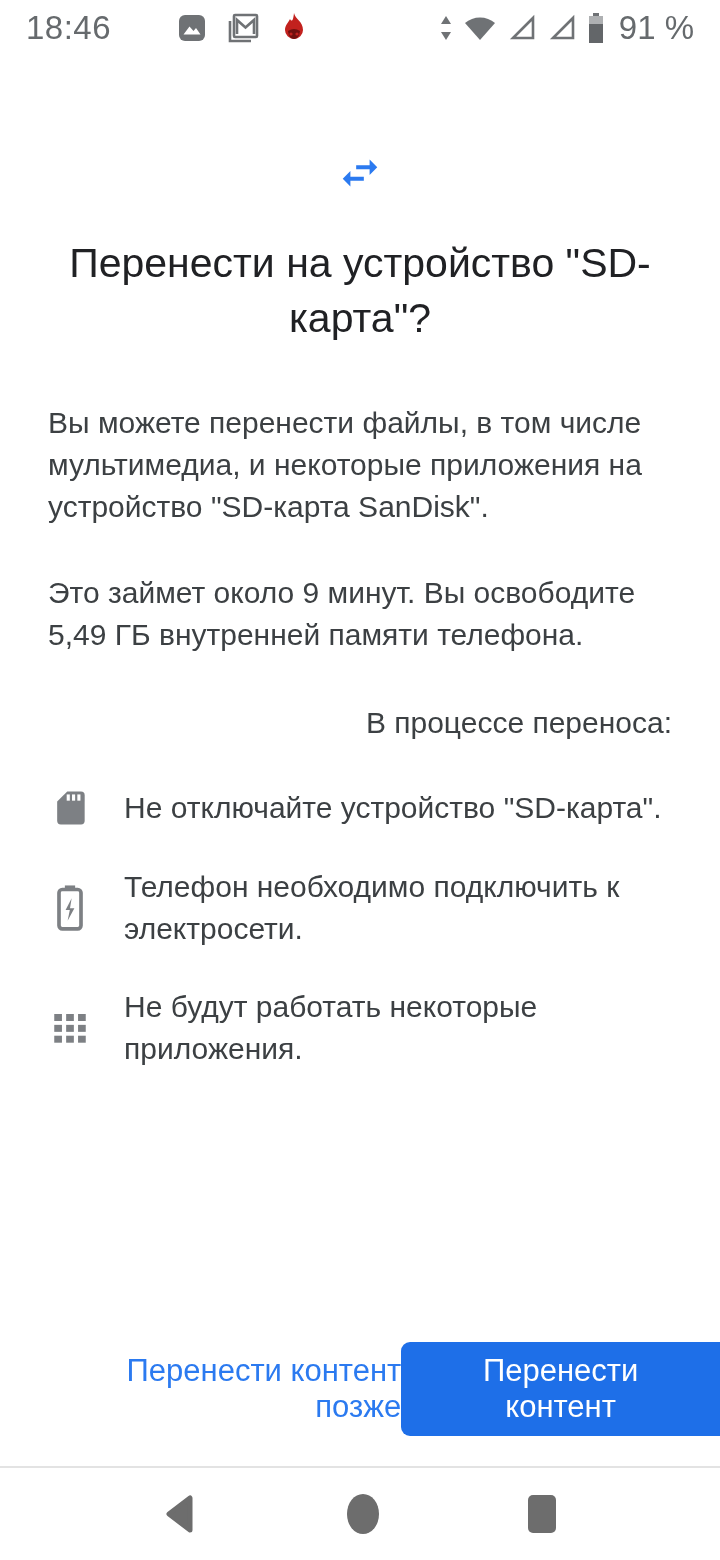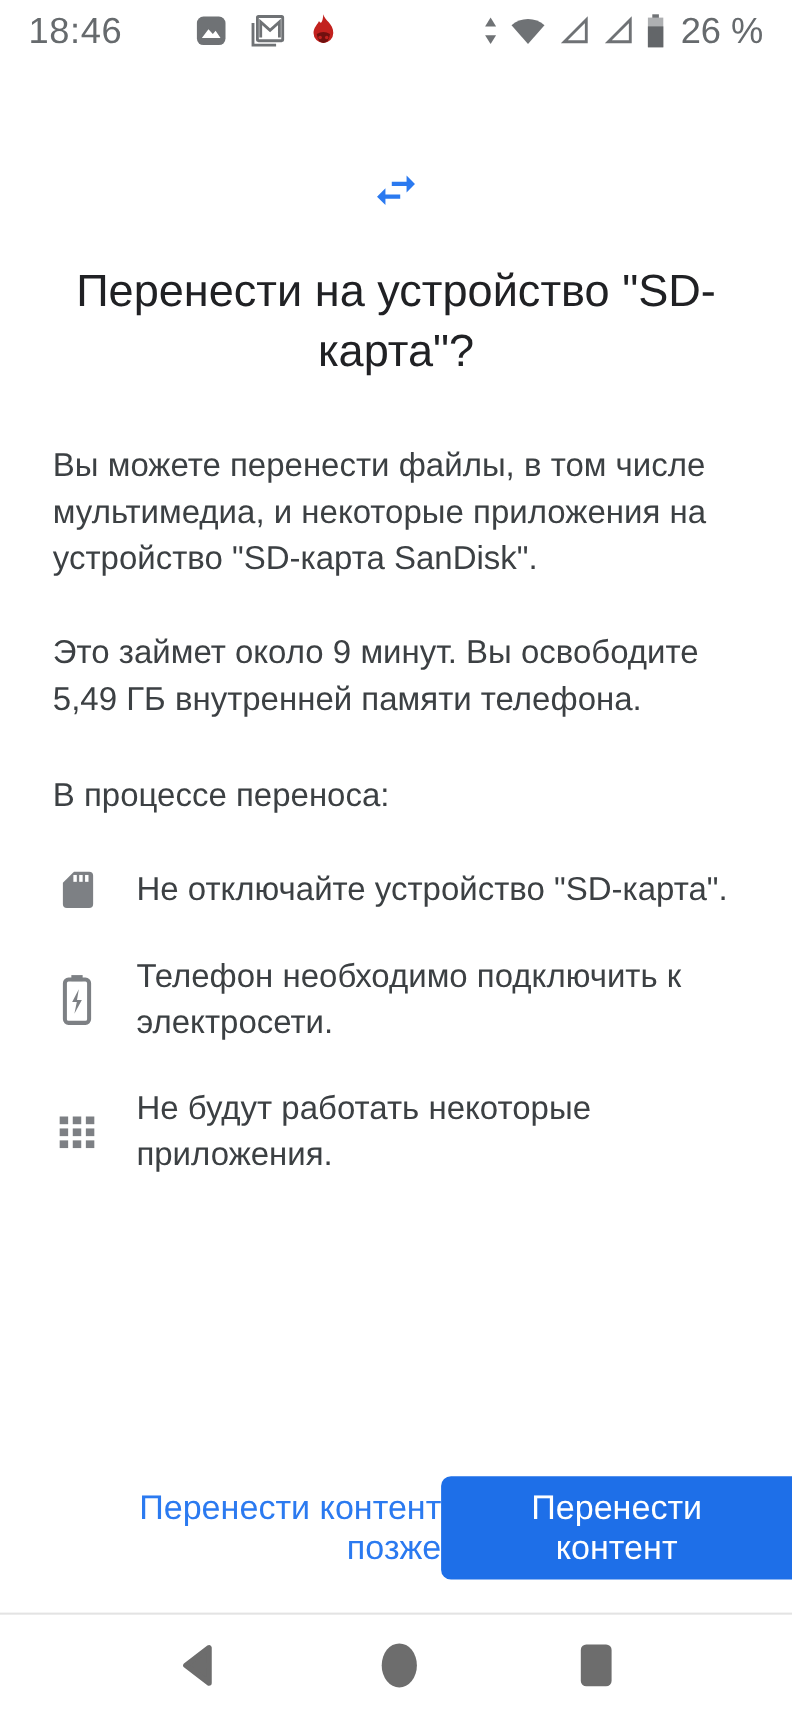--- a/index.html
+++ b/index.html
@@ -35,21 +35,21 @@
   
   .title{
     margin-top:36px;padding:0 40px;text-align:center;
     font-size:41px;line-height:55px;font-weight:400;color:var(--title);
   }
   
   .content{padding:0 48px;color:var(--body);}
   .para{font-size:30px;line-height:42px;}
   .para.intro{margin-top:56px;}
   .para.estimate{margin-top:44px;}
-  .para.heading{margin-top:46px;}
+  .para.heading{margin-top:46px;text-align:right;}
   .warn-list{margin-top:42px;display:flex;flex-direction:column;gap:36px;}
   .warn-row{display:flex;align-items:center;}
   .warn-icon{flex:0 0 44px;width:44px;display:flex;justify-content:center;margin-right:32px;}
   .warn-text{font-size:30px;line-height:42px;max-width:552px;}
   
   .actions{
     margin-top:auto;margin-bottom:38px;flex:0 0 auto;
     display:flex;align-items:center;height:78px;
   }
   .btn-secondary{
@@ -123,21 +123,21 @@
             <path d="M26 4 V24 H6 Z"></path>
           </svg>
       </span>
       <span class="sb-icon">
         <svg width="18" height="32" viewBox="0 0 18 32">
             <rect x="6" y="1" width="6" height="4" fill="#6f7275"></rect>
             <rect x="2" y="4" width="14" height="27" fill="#aeb0b2"></rect>
             <rect x="2" y="12" width="14" height="19" fill="#636669"></rect>
           </svg>
       </span>
-      <span class="sb-batt-text">26 %</span>
+      <span class="sb-batt-text">91 %</span>
     </span>
   </div>
 
   <div class="hero">
     <span>
       <svg width="46" height="46" viewBox="0 0 24 24" fill="#2b7af0">
         <path d="M6.99 11 3 15l3.99 4v-3H14v-2H6.99v-3zM21 9l-3.99-4v3H10v2h7.01v3L21 9z"></path>
       </svg>
     </span>
   </div>

